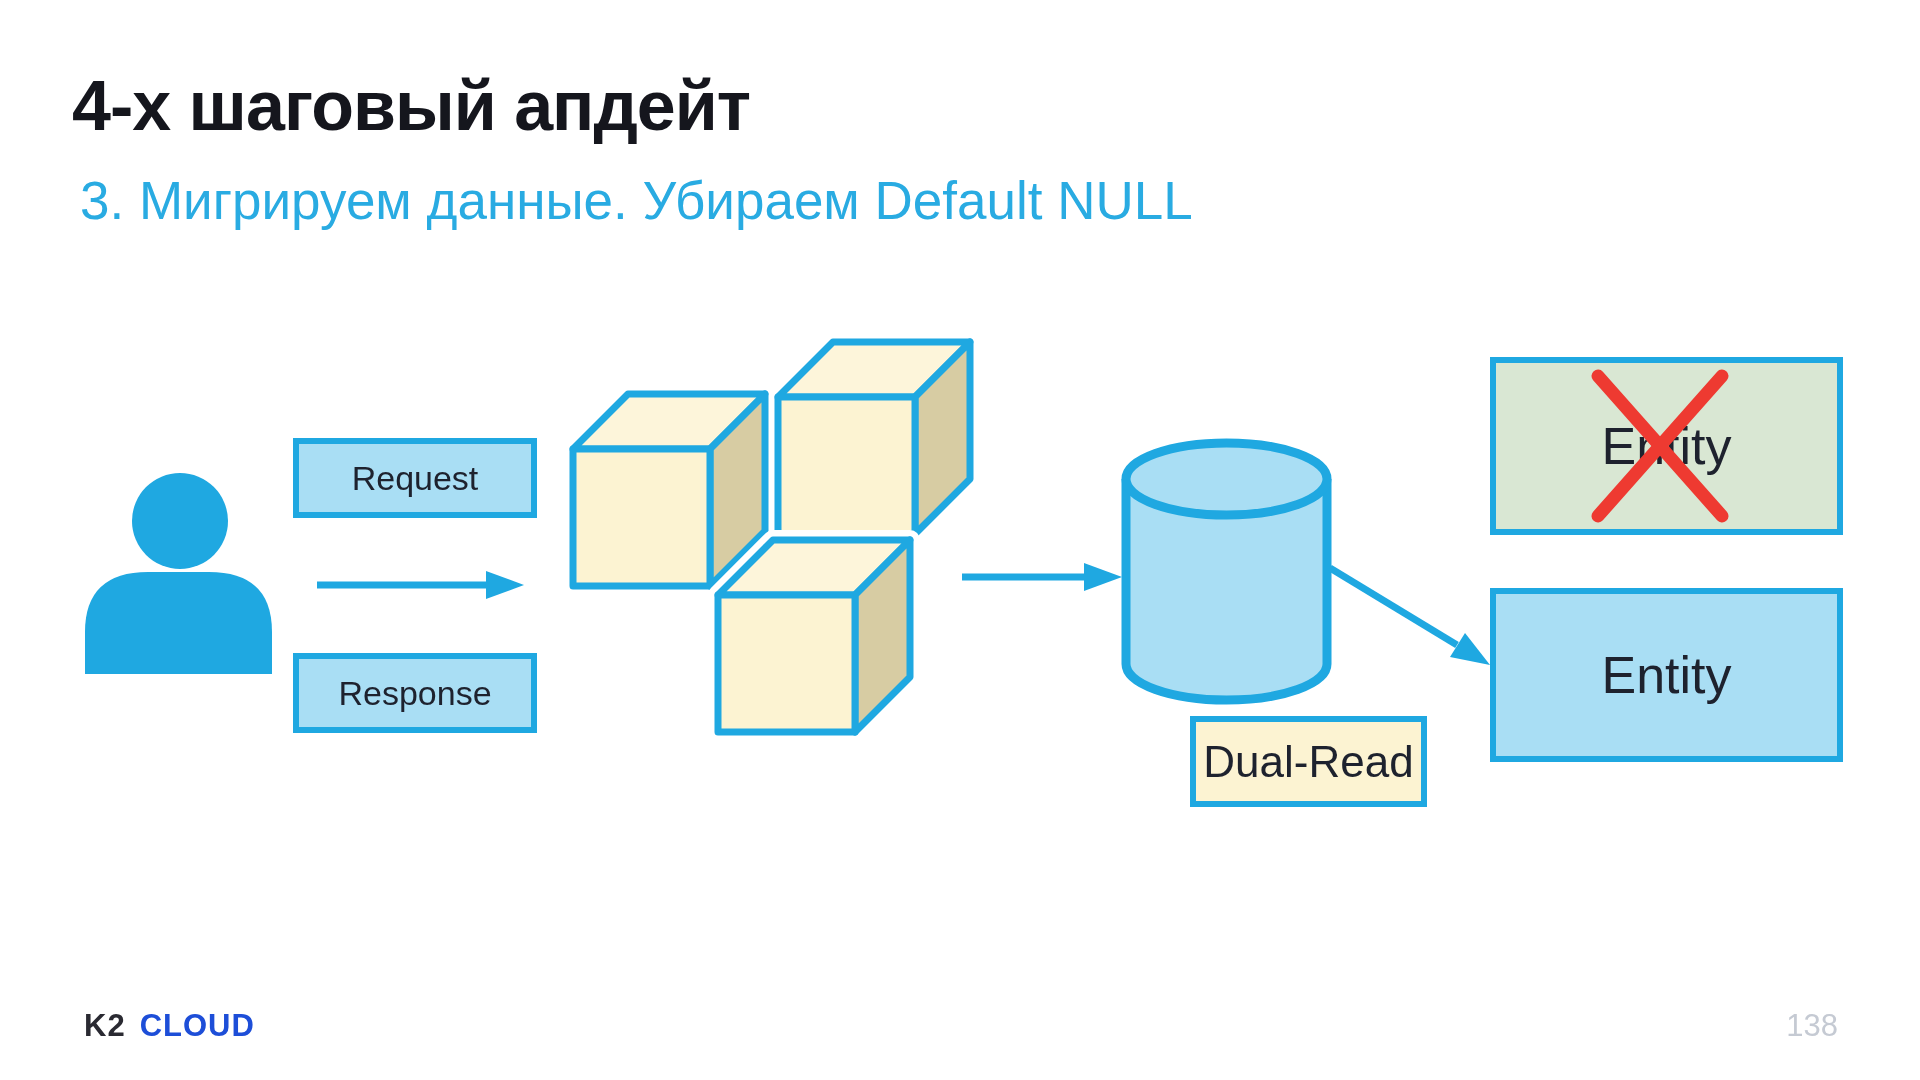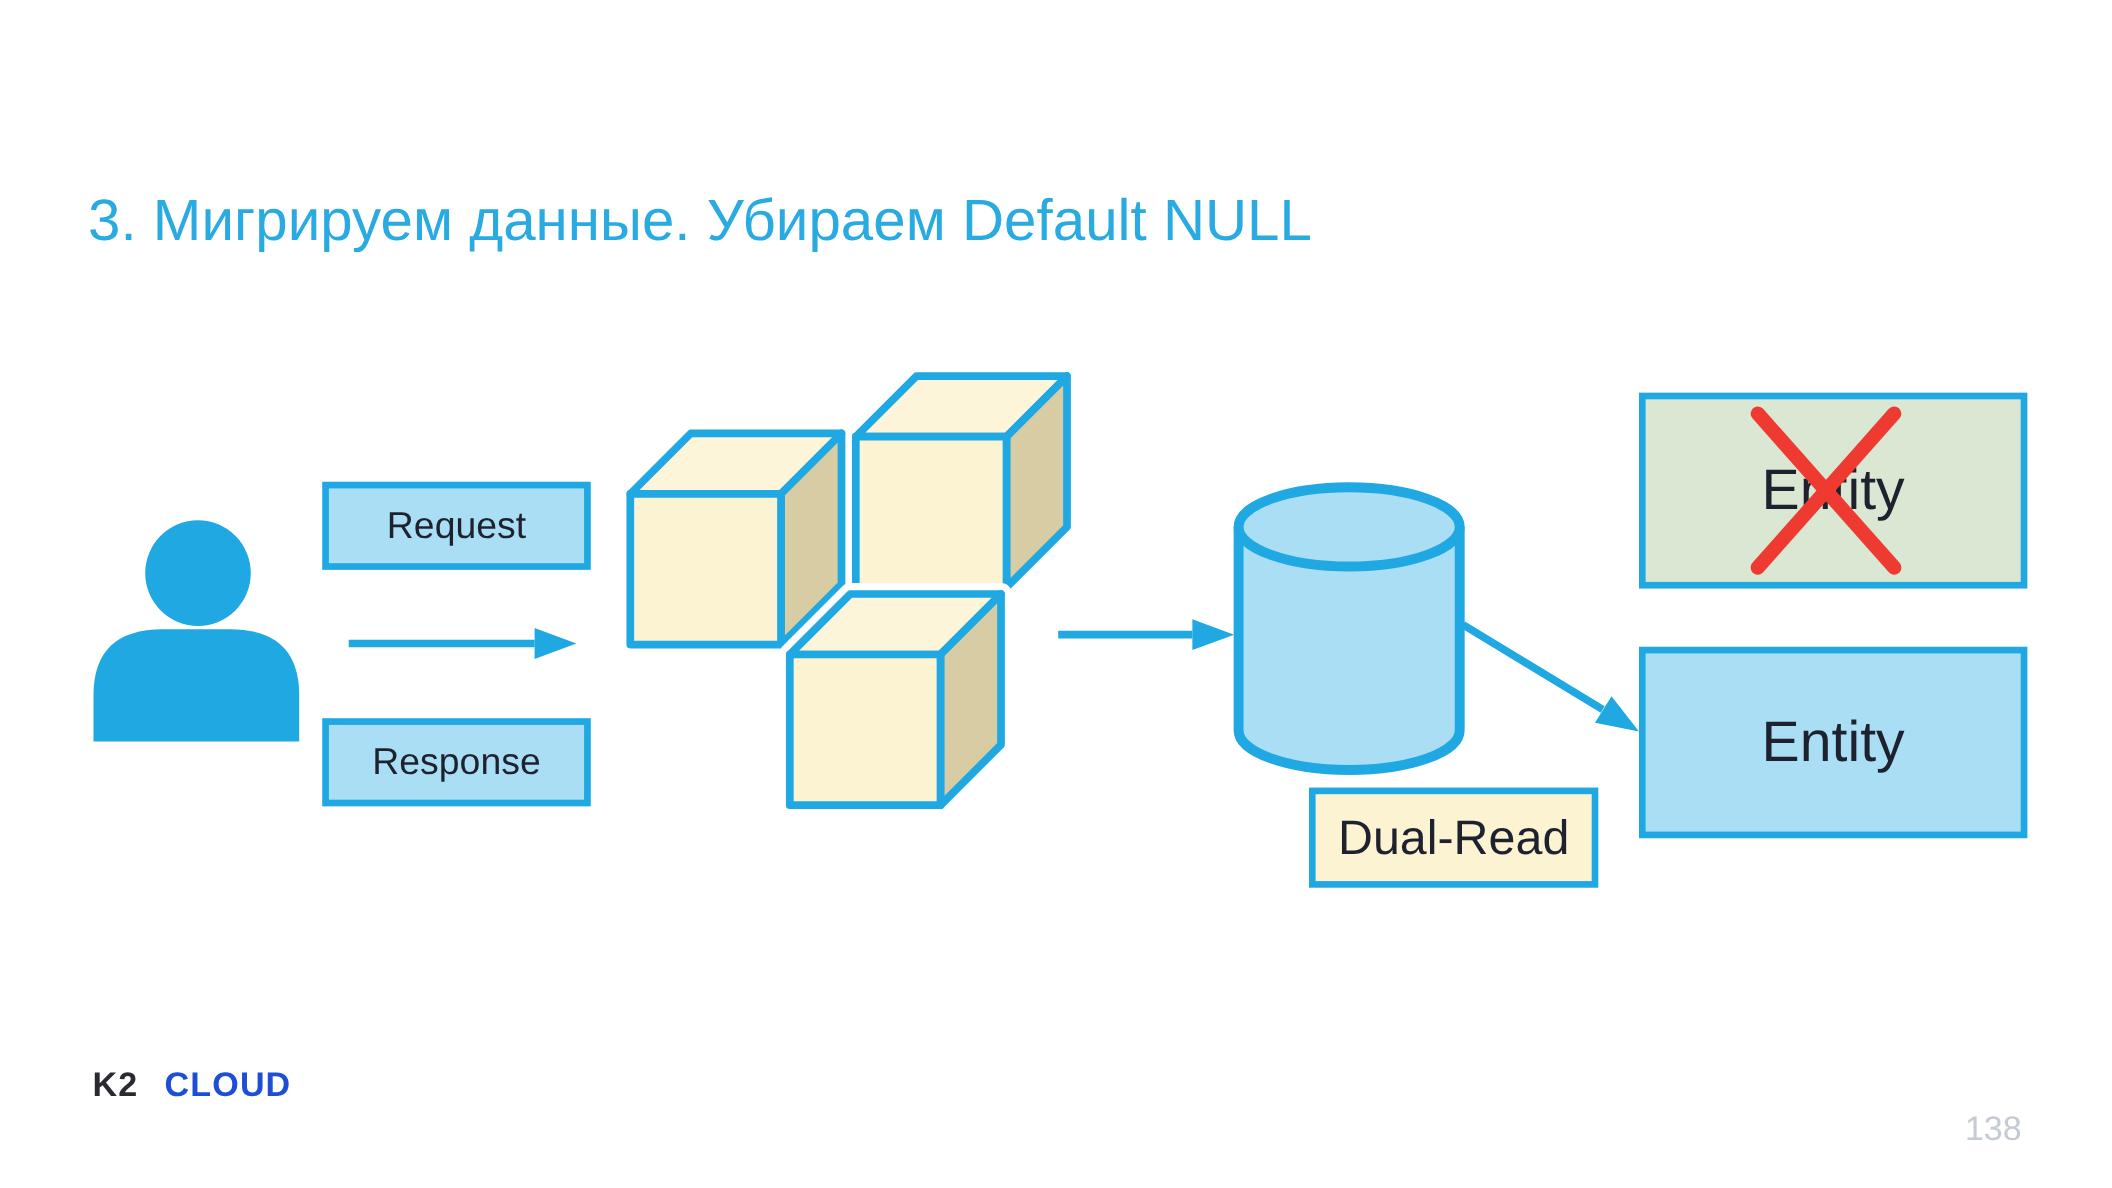--- a/index.html
+++ b/index.html
@@ -38,40 +38,41 @@
   }
   .box{
     position:absolute;z-index:2;
     display:flex;align-items:center;justify-content:center;
     border:6px solid var(--accent);
     color:var(--ink);
     text-align:center;
   }
   .box-request   {left:293px; top:438px; width:244px; height:80px;  background:var(--light-blue); font-size:34px;}
   .box-response  {left:293px; top:653px; width:244px; height:80px;  background:var(--light-blue); font-size:34px;}
-  .box-dualread  {left:1190px;top:716px; width:263px; height:91px;  background:var(--cream);      font-size:44px;}
+  .box-dualread  {left:1190px;top:716px; width:237px; height:91px;  background:var(--cream);      font-size:44px;}
   .box-entity-old{left:1490px;top:357px; width:353px; height:178px; background:var(--green);      font-size:52px;}
   .box-entity-new{left:1490px;top:588px; width:353px; height:174px; background:var(--light-blue); font-size:52px;}
   .footer-logo{
-    position:absolute;left:84px;top:968px;z-index:3;
+    position:absolute;left:84px;top:1008px;z-index:3;
     font-size:31px;font-weight:700;letter-spacing:1px;
-    display:flex;gap:24px;align-items:flex-end;
+    display:flex;gap:14px;align-items:flex-end;
   }
   .logo-k2{color:#2A2A32;}
   .logo-cloud{color:#1d4ed8;}
   .page-number{
     position:absolute;right:82px;top:1008px;z-index:3;
     font-size:31px;color:var(--pagenum);font-weight:400;
   }
 </style>
 </head>
 <body>
 
 <div class="slide">
 
+  <div class="title">4-х шаговый апдейт</div>
   <div class="subtitle">3. Мигрируем данные. Убираем Default NULL</div>
 
   <div class="box box-request">
     <span>Request</span>
   </div>
   <div class="box box-response">
     <span>Response</span>
   </div>
   <div class="box box-dualread">
     <span>Dual-Read</span>

